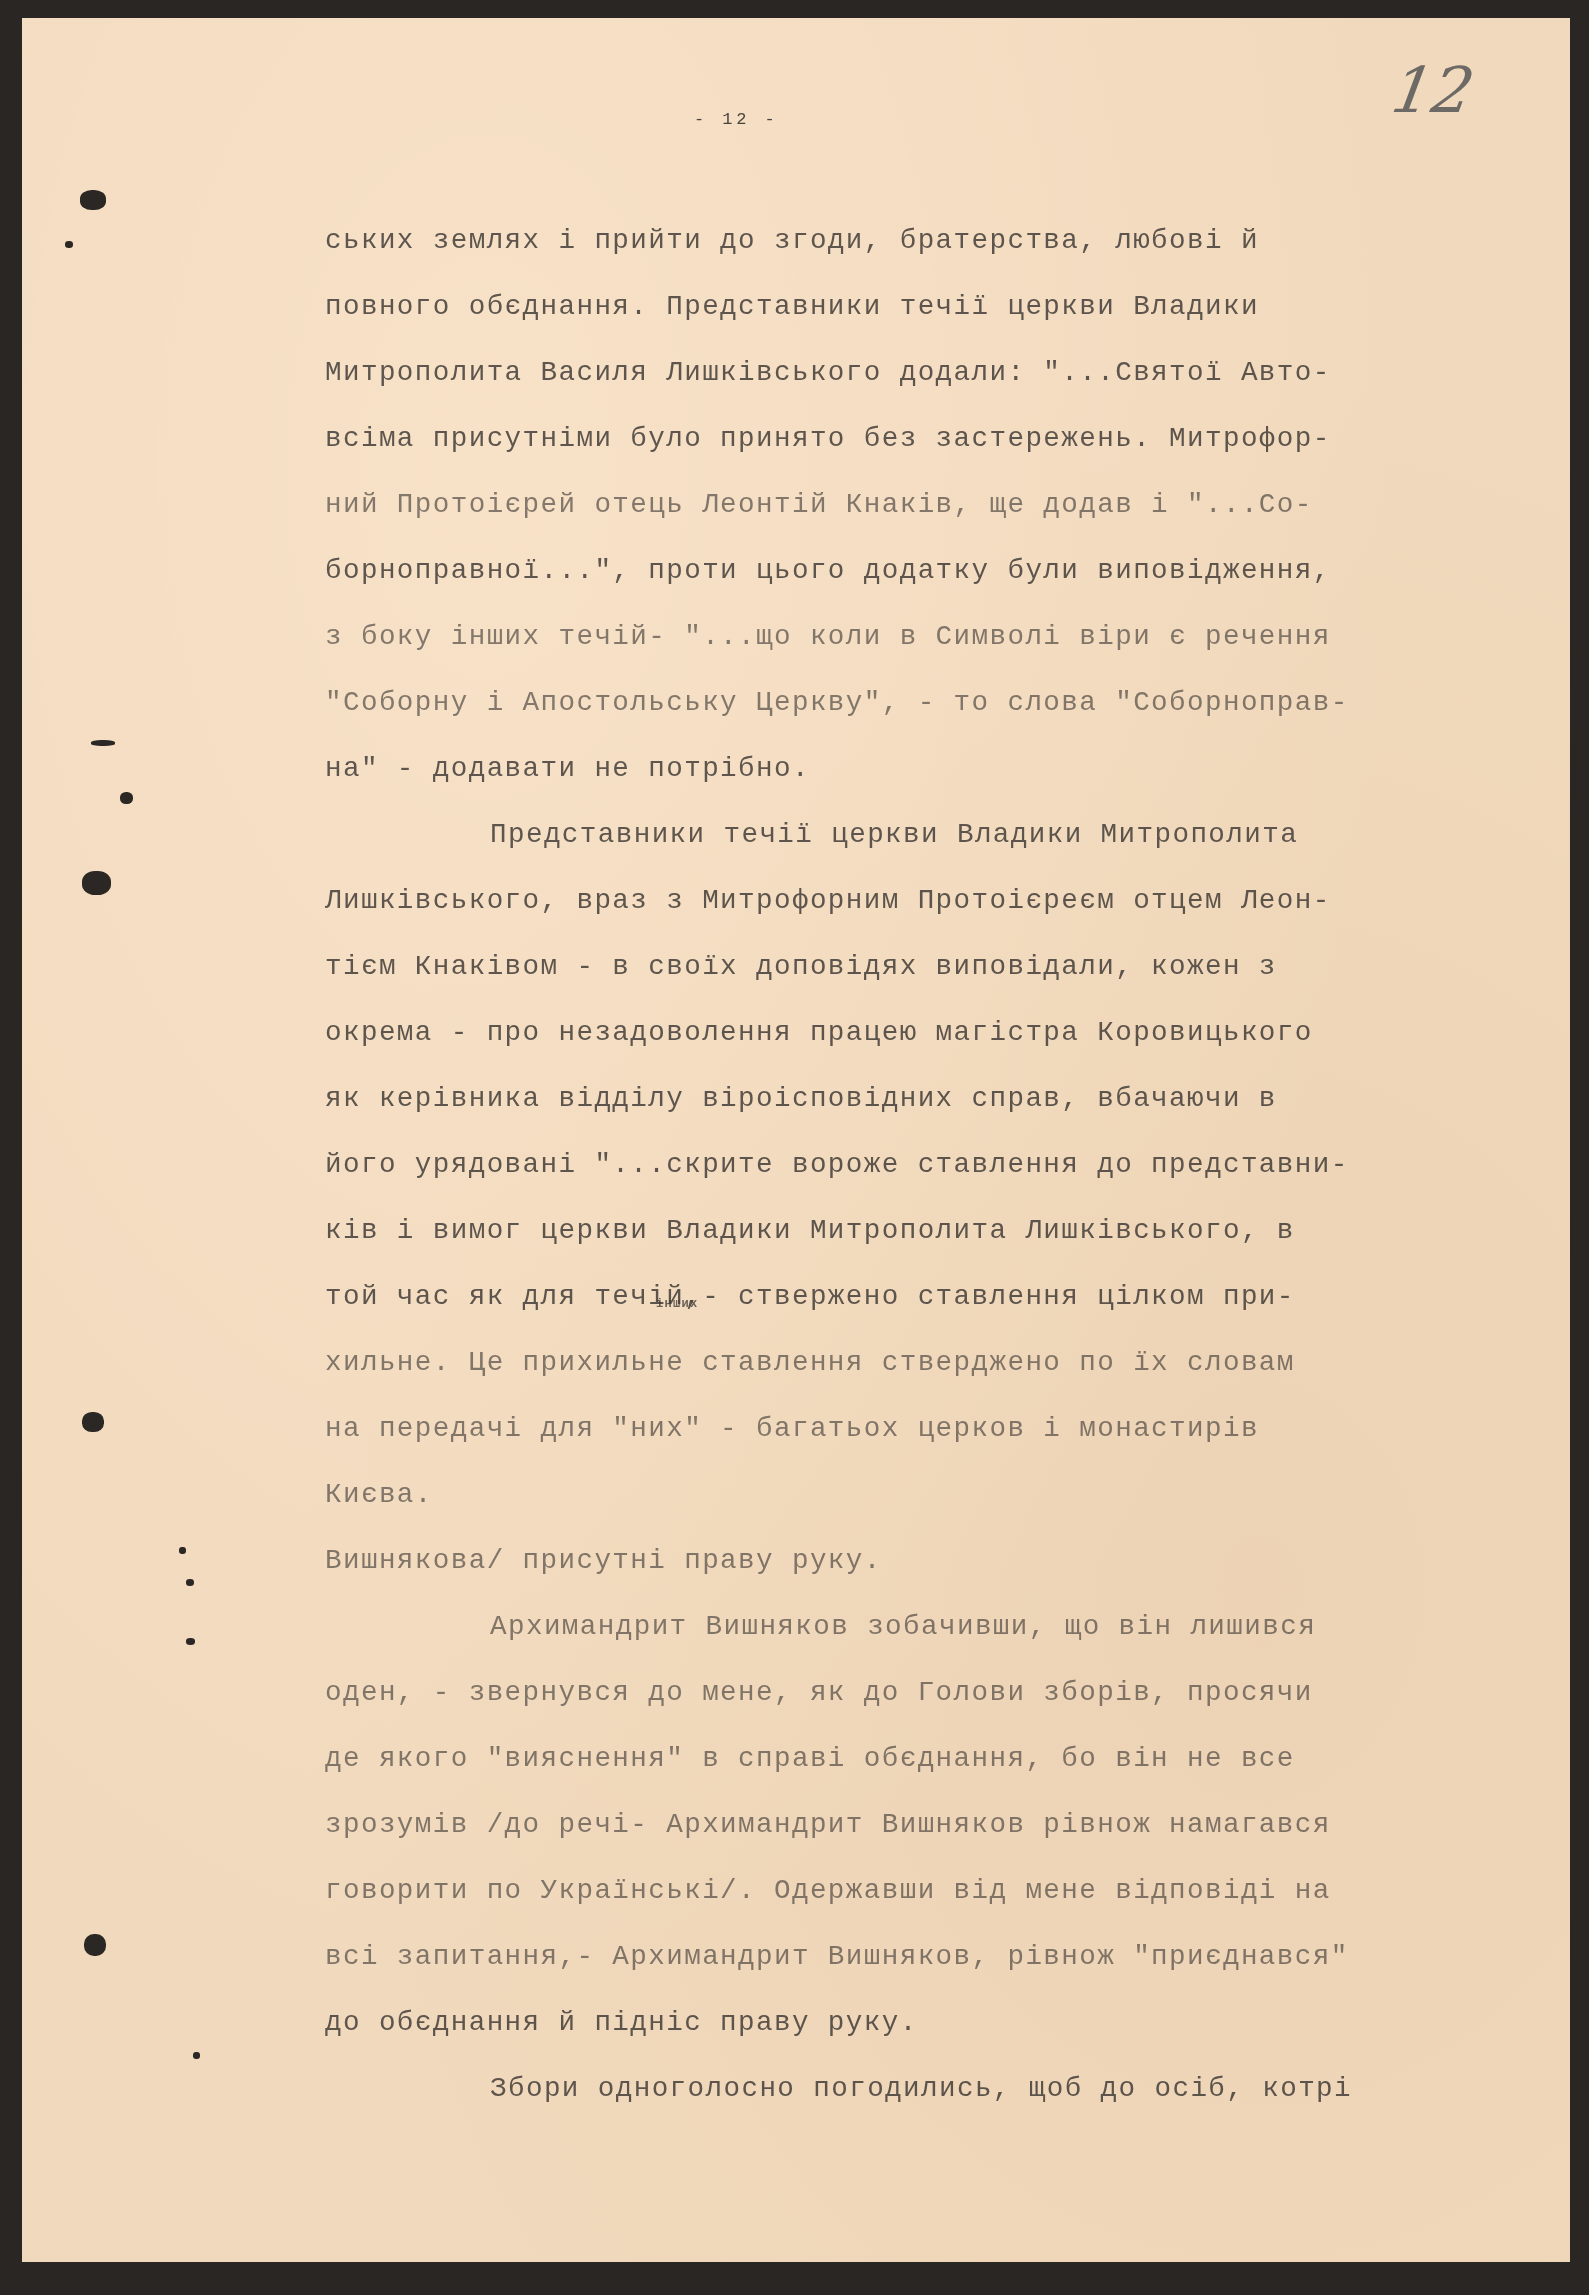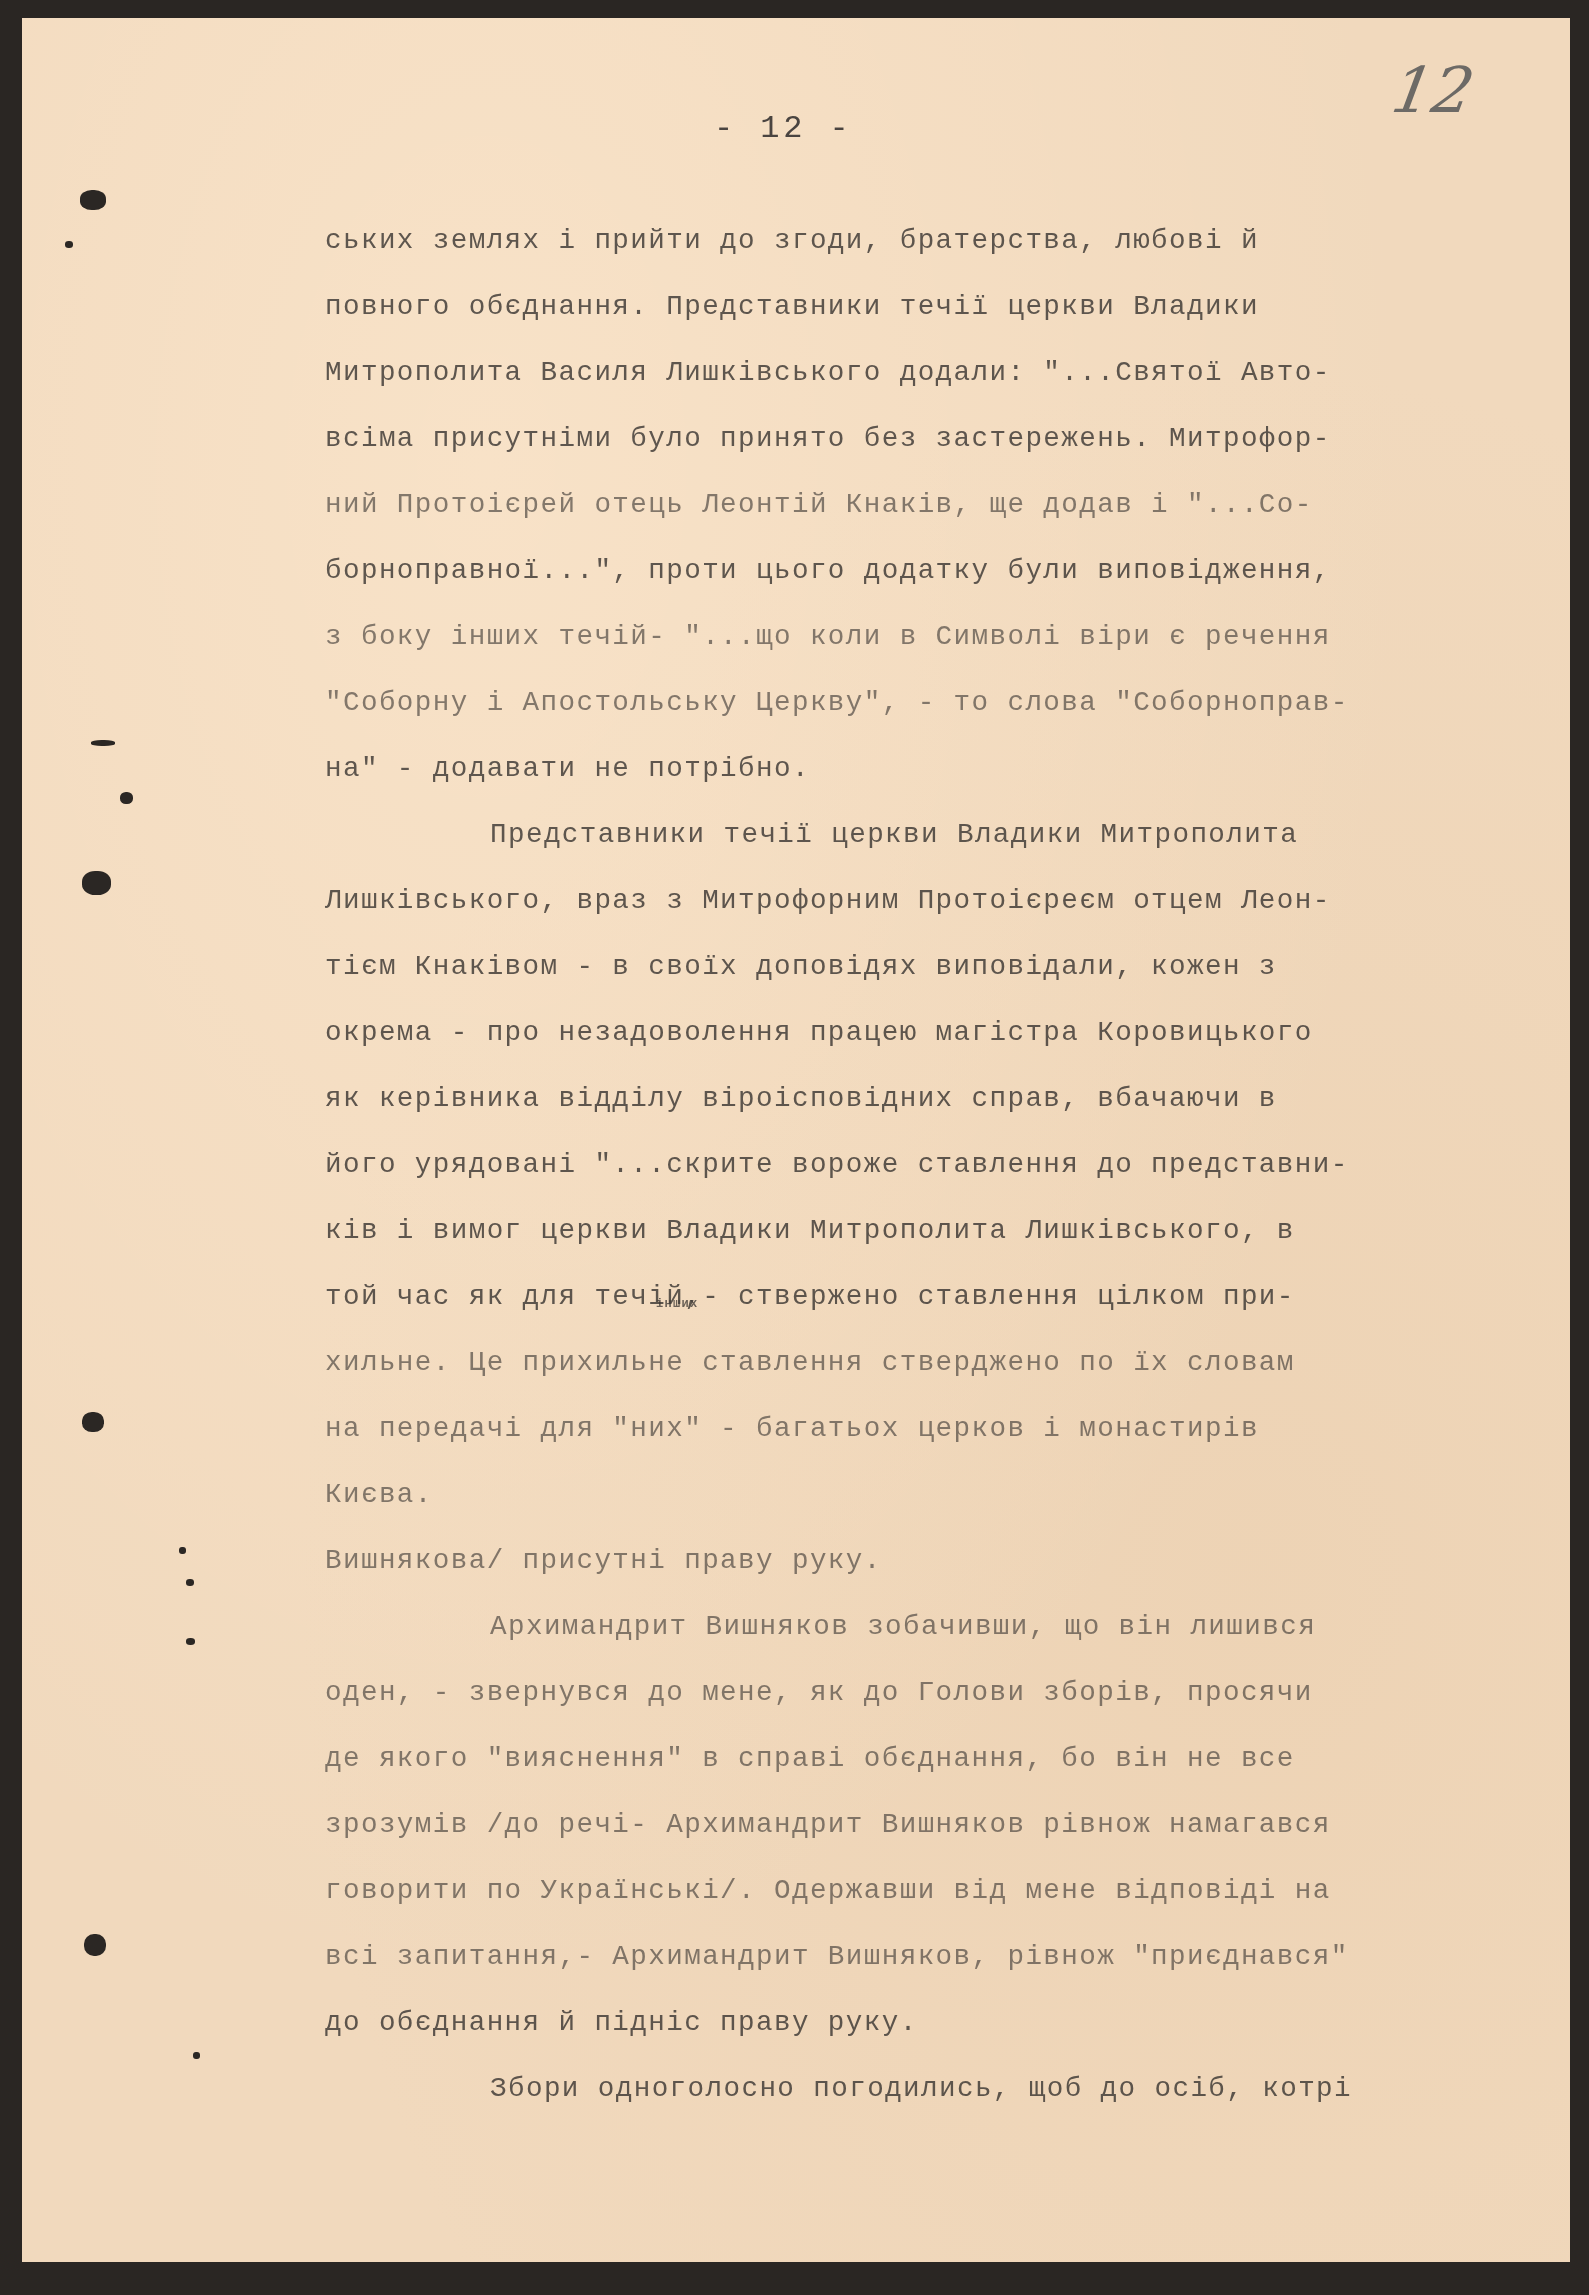--- a/index.html
+++ b/index.html
@@ -22,24 +22,23 @@
       height: 2244px;
       background: #f1d9bd;
       background-image:
         radial-gradient(ellipse at 30% 20%, rgba(255,235,210,0.5), rgba(0,0,0,0) 60%),
         radial-gradient(ellipse at 80% 70%, rgba(230,200,165,0.35), rgba(0,0,0,0) 55%);
     }
     .page-number-typed {
       position: absolute;
       left: 672px;
       top: 92px;
-      font-size: 32px;
+      font-size: 17px;
       color: #4a4440;
       letter-spacing: 3.9px;
-      margin-left: 20px;
     }
     .page-number-handwritten {
       position: absolute;
       left: 1371px;
       top: 36px;
       font-family: "DejaVu Serif", serif;
       font-style: italic;
       font-size: 63px;
       color: #6d6a66;
       transform: skewX(-10deg);

